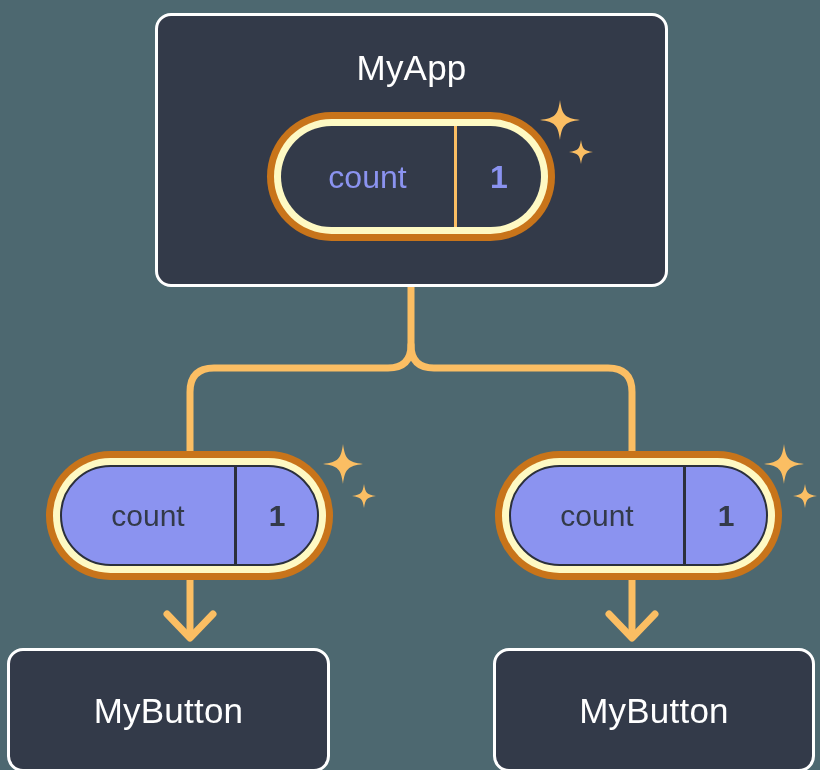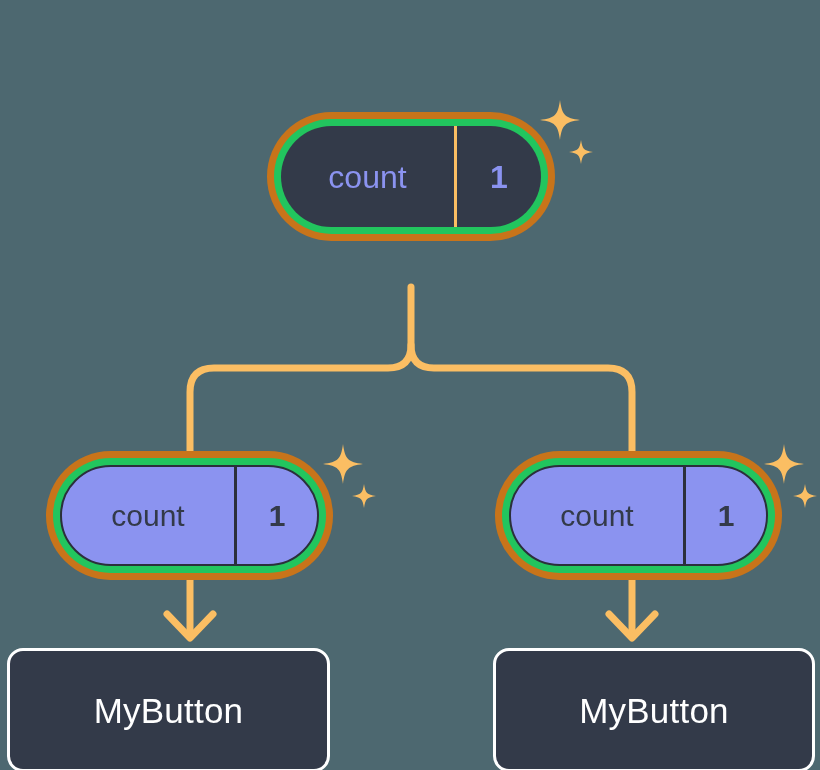--- a/index.html
+++ b/index.html
@@ -79,21 +79,21 @@
     border-radius: 999px;
     background: #c8741a;            
     padding: 7px;
     display: block;
   }
   .pill-mid {
     box-sizing: border-box;
     width: 100%;
     height: 100%;
     border-radius: 999px;
-    background: #22c55e;            
+    background: #fef9c3;            
     padding: 7px;
   }
   .pill-inner {
     box-sizing: border-box;
     width: 100%;
     height: 100%;
     border-radius: 999px;
     display: flex;
     align-items: stretch;
     overflow: hidden;
@@ -192,20 +192,23 @@
              Q 190 368 190 392
              L 190 452" fill="none" stroke="#fbbe63" stroke-width="7" stroke-linecap="round" stroke-linejoin="round"></path>
 
     <path d="M 190 578 L 190 636" fill="none" stroke="#fbbe63" stroke-width="7" stroke-linecap="butt"></path>
     <path d="M 167 614 L 190 638 L 213 614" fill="none" stroke="#fbbe63" stroke-width="7" stroke-linecap="round" stroke-linejoin="round"></path>
 
     <path d="M 632 578 L 632 636" fill="none" stroke="#fbbe63" stroke-width="7" stroke-linecap="butt"></path>
     <path d="M 609 614 L 632 638 L 655 614" fill="none" stroke="#fbbe63" stroke-width="7" stroke-linecap="round" stroke-linejoin="round"></path>
   </svg>
 
+  <div class="node-box" id="box-myapp">
+    <div class="node-title">MyApp</div>
+  </div>
 
   <div class="pill pill-dark" id="pill-myapp">
     <div class="pill-mid">
       <div class="pill-inner">
         <div class="pill-cell pill-key">count</div>
         <div class="pill-cell pill-value">1</div>
       </div>
     </div>
   </div>
 

